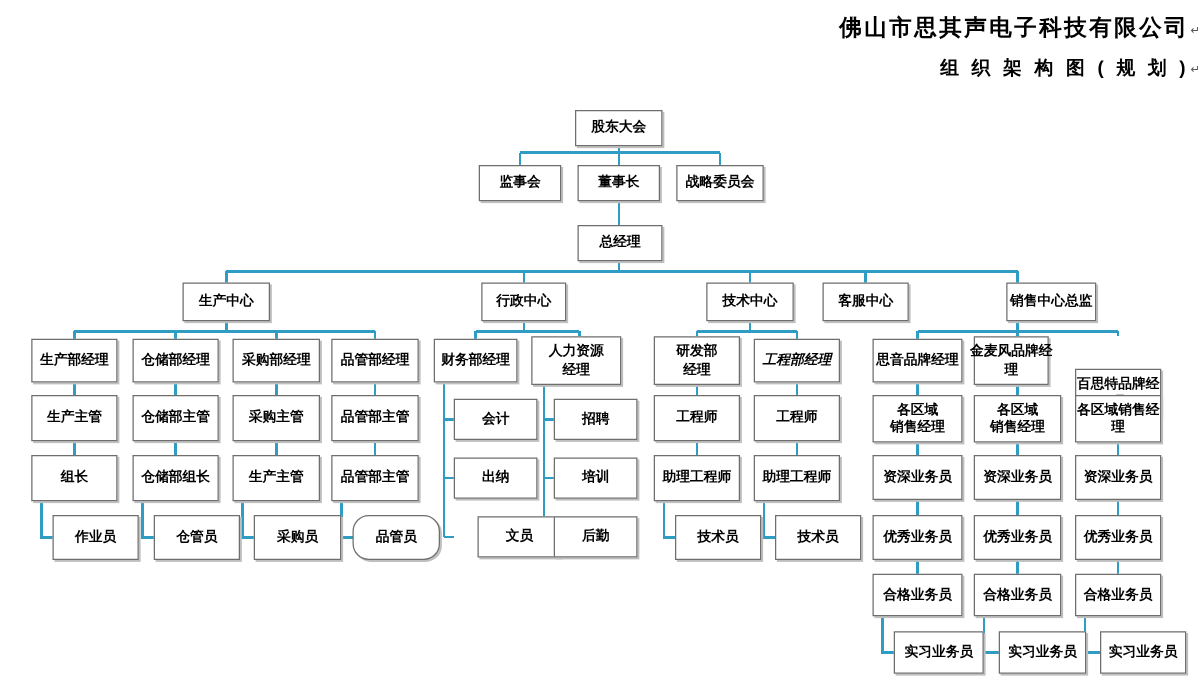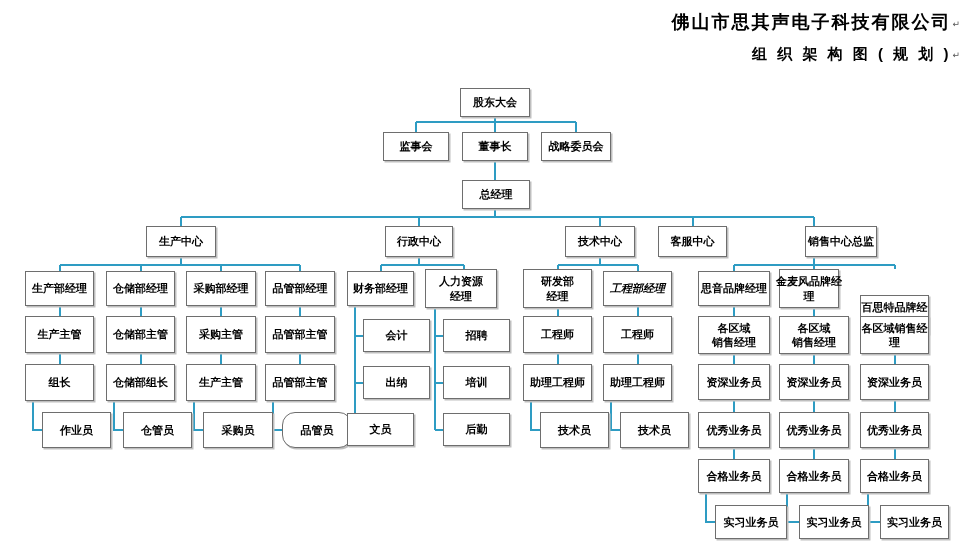--- a/index.html
+++ b/index.html
@@ -248,21 +248,21 @@
     </div>
     <div class="node" style="left: 123px; top: 412px; width: 69px; height: 36px;">
       <div>仓管员</div>
     </div>
     <div class="node" style="left: 203px; top: 412px; width: 70px; height: 36px;">
       <div>采购员</div>
     </div>
     <div class="node" style="left: 282px; top: 412px; width: 70px; height: 36px; border-radius: 13px;">
       <div>品管员</div>
     </div>
-    <div class="node" style="left: 347px; top: 413px; width: 67px; height: 33px;">
+    <div class="node" style="left: 382px; top: 413px; width: 67px; height: 33px;">
       <div>文员</div>
     </div>
     <div class="node" style="left: 443px; top: 413px; width: 67px; height: 33px;">
       <div>后勤</div>
     </div>
     <div class="node" style="left: 540px; top: 412px; width: 69px; height: 36px;">
       <div>技术员</div>
     </div>
     <div class="node" style="left: 620px; top: 412px; width: 69px; height: 36px;">
       <div>技术员</div>

